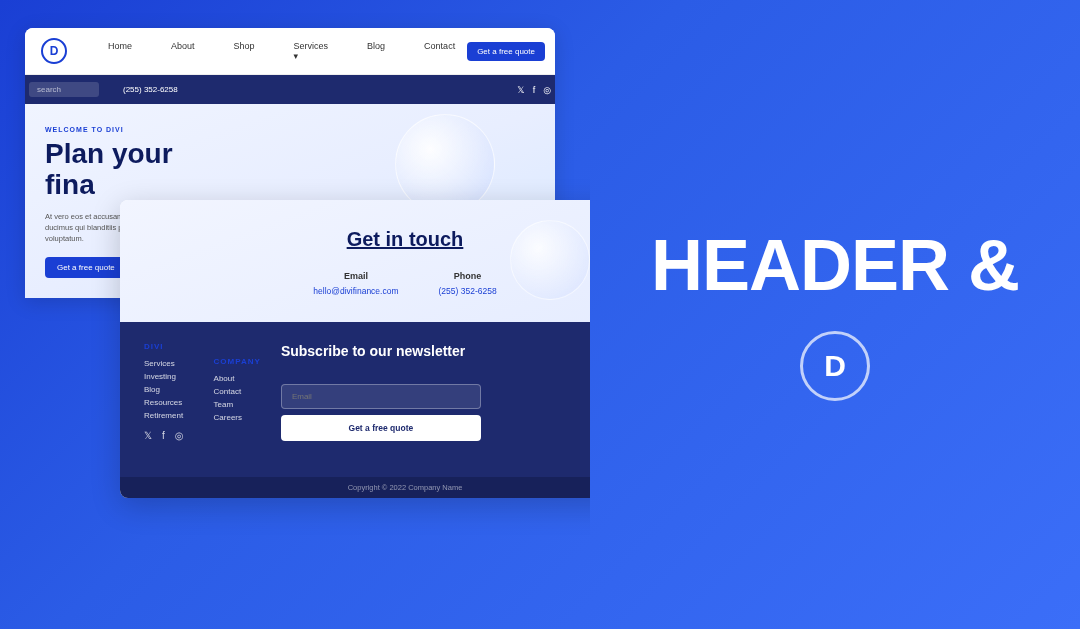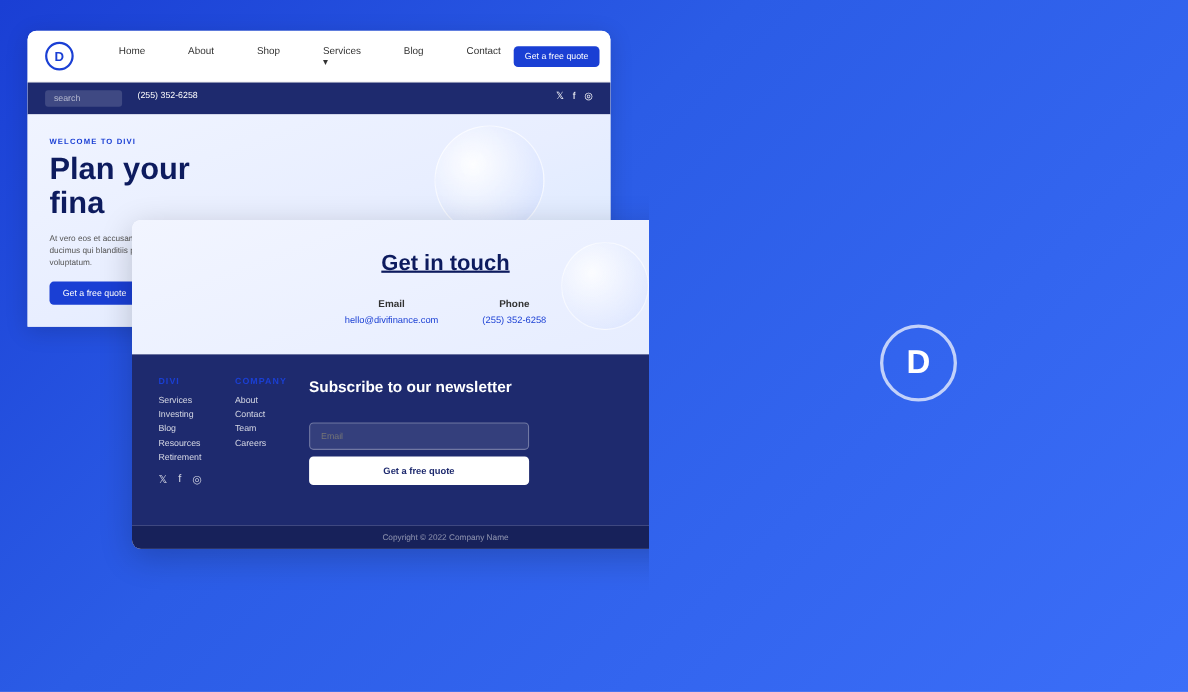--- a/index.html
+++ b/index.html
@@ -74,23 +74,24 @@
       background: #1a3fd4;
       color: #fff;
       font-size: 8px;
       padding: 5px 10px;
       border-radius: 4px;
       white-space: nowrap;
     }
 
     .sub-nav {
       background: #1e2a6e;
-      padding: 7px 16px;
-      display: flex;
-      gap: 14px;
+      padding: 7px 4px;
+      display: flex;
+      align-items: center;
+      gap: 24px;
     }
 
     .sub-nav-search {
       background: rgba(255,255,255,0.15);
       border-radius: 3px;
       padding: 3px 8px;
       color: rgba(255,255,255,0.6);
       font-size: 8px;
       width: 70px;
     }
@@ -222,20 +223,21 @@
 
     .footer-bottom {
       background: #1e2a6e;
       padding: 20px 24px;
     }
 
     .footer-grid {
       display: flex;
       gap: 30px;
       margin-bottom: 16px;
+      align-items: center;
     }
 
     .footer-col-title {
       color: #1a3fd4;
       font-size: 8px;
       font-weight: 700;
       text-transform: uppercase;
       letter-spacing: 1px;
       margin-bottom: 8px;
     }
@@ -443,15 +445,16 @@
         </div>
       </div>
     </div>
     <div class="footer-copyright">Copyright © 2022 Company Name</div>
   </div>
 
 </div>
 
 <div class="right-panel">
   <div class="title-block">
+    <div class="main-title">HEADER &amp;</div>
   </div>
   <div class="divi-logo">D</div>
 </div>
 
 </body></html>

